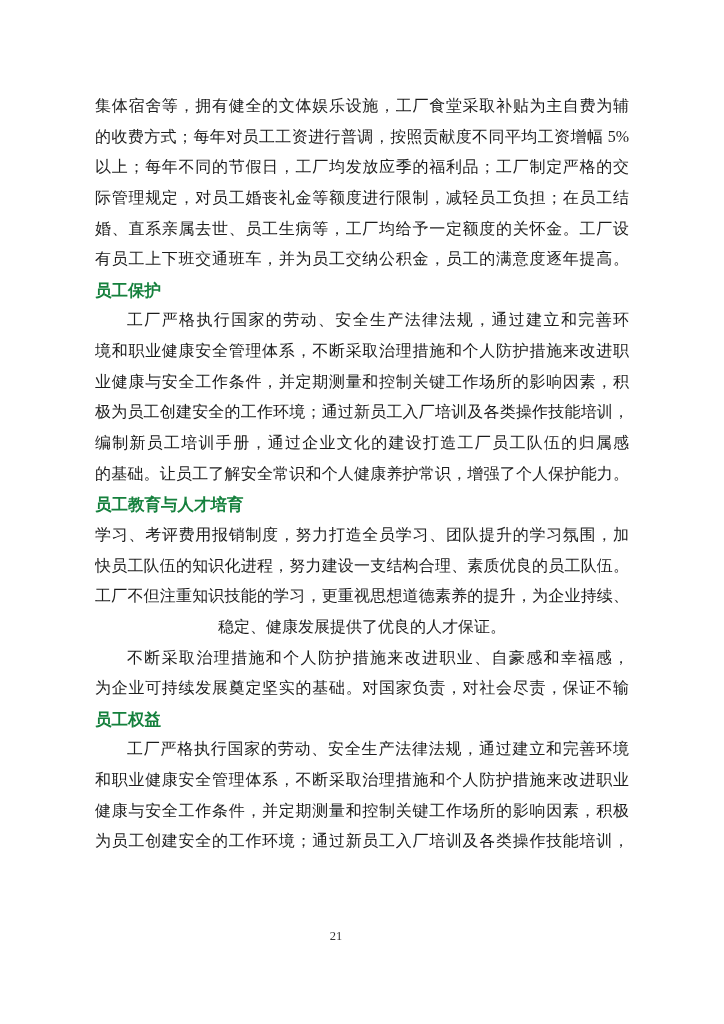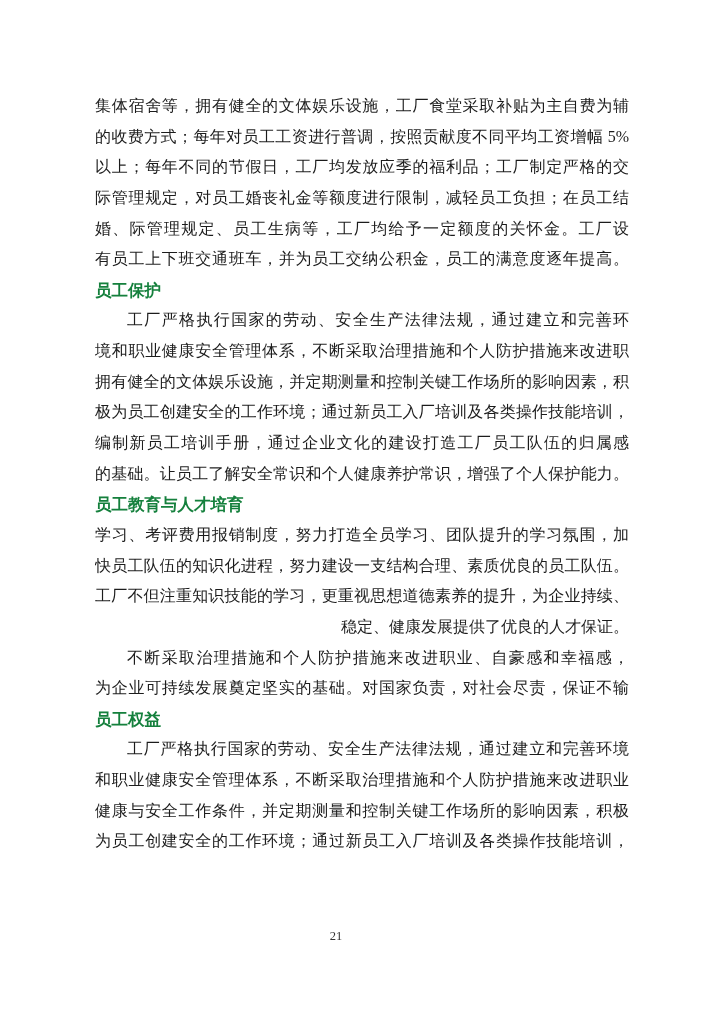--- a/index.html
+++ b/index.html
@@ -18,21 +18,21 @@
   .doc {
     position: absolute;
     left: 95px;
     top: 91px;
     width: 534px;
   }
   .line {
     height: 30.65px;
     line-height: 30.65px;
     font-size: 16px;
-    text-align: right;
+    text-align: center;
     white-space: normal;
     overflow: hidden;
   }
   .line.fill {
     text-align: justify;
     text-align-last: justify;
     -moz-text-align-last: justify;
   }
   .line.indent {
     text-indent: 32px;
@@ -57,26 +57,26 @@
   }
 </style>
 </head>
 <body>
 
 <div class="doc" id="doc">
     <div class="line fill">集体宿舍等，拥有健全的文体娱乐设施，工厂食堂采取补贴为主自费为辅</div>
     <div class="line fill">的收费方式；每年对员工工资进行普调，按照贡献度不同平均工资增幅 5%</div>
     <div class="line fill">以上；每年不同的节假日，工厂均发放应季的福利品；工厂制定严格的交</div>
     <div class="line fill">际管理规定，对员工婚丧礼金等额度进行限制，减轻员工负担；在员工结</div>
-    <div class="line fill">婚、际管理规定、员工生病等，工厂均给予一定额度的关怀金。工厂设</div>
+    <div class="line fill">婚、直系亲属去世、员工生病等，工厂均给予一定额度的关怀金。工厂设</div>
     <div class="line fill">有员工上下班交通班车，并为员工交纳公积金，员工的满意度逐年提高。</div>
     <div class="heading">员工保护</div>
     <div class="line fill indent">工厂严格执行国家的劳动、安全生产法律法规，通过建立和完善环</div>
     <div class="line fill">境和职业健康安全管理体系，不断采取治理措施和个人防护措施来改进职</div>
-    <div class="line fill">拥有健全的文体娱乐设施，并定期测量和控制关键工作场所的影响因素，积</div>
+    <div class="line fill">业健康与安全工作条件，并定期测量和控制关键工作场所的影响因素，积</div>
     <div class="line fill">极为员工创建安全的工作环境；通过新员工入厂培训及各类操作技能培训，</div>
     <div class="line fill">编制新员工培训手册，通过企业文化的建设打造工厂员工队伍的归属感</div>
     <div class="line fill">的基础。让员工了解安全常识和个人健康养护常识，增强了个人保护能力。</div>
     <div class="heading">员工教育与人才培育</div>
     <div class="line fill">学习、考评费用报销制度，努力打造全员学习、团队提升的学习氛围，加</div>
     <div class="line fill">快员工队伍的知识化进程，努力建设一支结构合理、素质优良的员工队伍。</div>
     <div class="line fill">工厂不但注重知识技能的学习，更重视思想道德素养的提升，为企业持续、</div>
     <div class="line">稳定、健康发展提供了优良的人才保证。</div>
     <div class="line fill indent">不断采取治理措施和个人防护措施来改进职业、自豪感和幸福感，</div>
     <div class="line fill">为企业可持续发展奠定坚实的基础。对国家负责，对社会尽责，保证不输</div>

